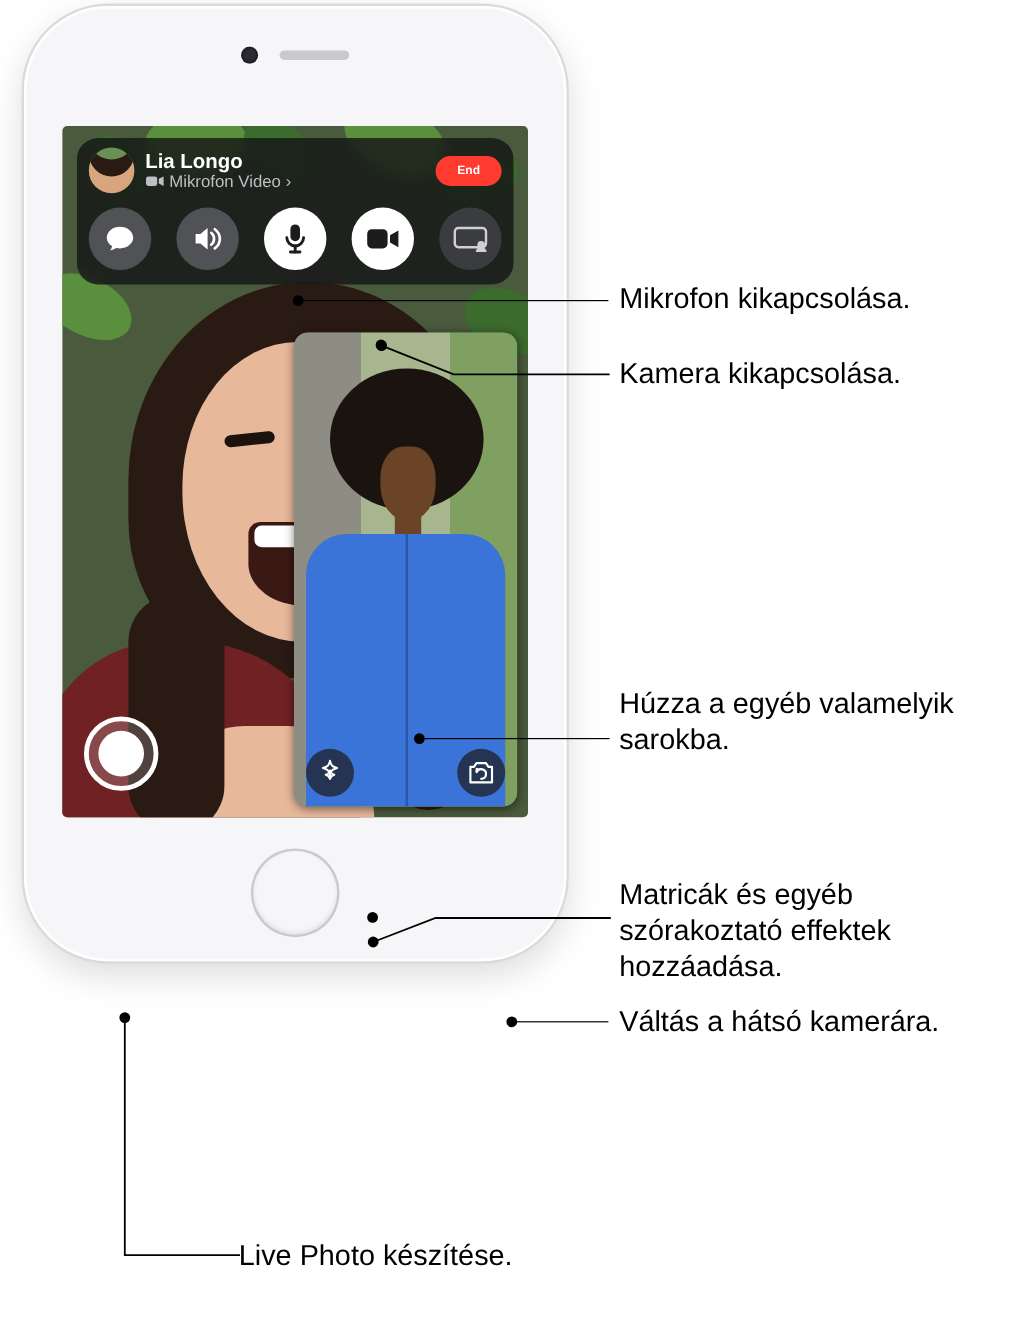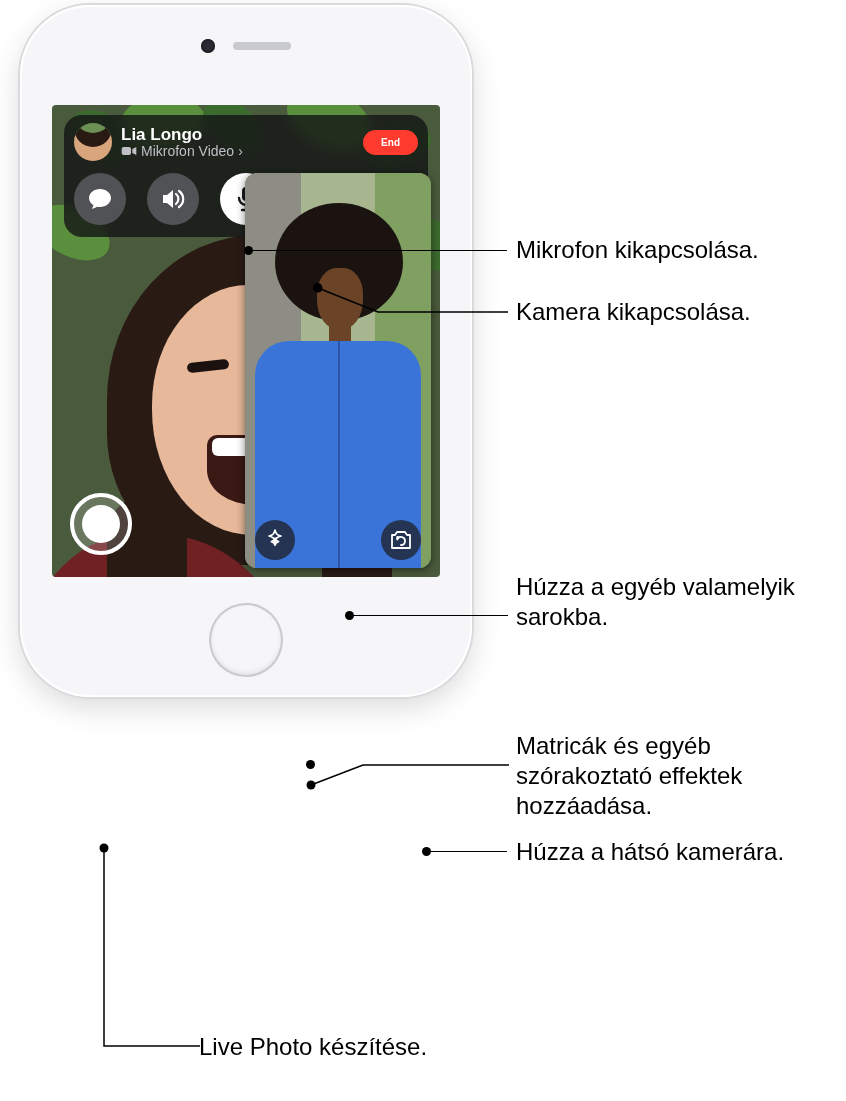--- a/index.html
+++ b/index.html
@@ -1,18 +1,18 @@
 <!DOCTYPE html>
 <html><head>
 <meta charset="utf-8">
 <style>
   html,body{margin:0;padding:0;background:#fff;font-family:-apple-system,Helvetica,Arial,sans-serif;}
   .stage{position:relative;width:846px;height:1101px;}
   
-  .phone{position:absolute;left:20px;top:5px;width:452px;height:692px;border-radius:70px;background:#f6f6f8;box-shadow:0 0 0 2px #d9d9de, 0 10px 30px rgba(0,0,0,.15), inset 0 0 1px 2px #ffffff;}
+  .phone{position:absolute;left:20px;top:5px;width:452px;height:796px;border-radius:70px;background:#f6f6f8;box-shadow:0 0 0 2px #d9d9de, 0 10px 30px rgba(0,0,0,.15), inset 0 0 1px 2px #ffffff;}
   .earpiece{position:absolute;top:34px;left:50%;transform:translateX(-50%);display:flex;align-items:center;gap:18px;}
   .cam-dot{width:14px;height:14px;border-radius:50%;background:#2b2b33;box-shadow:inset 0 0 3px #000;}
   .speaker{width:58px;height:8px;border-radius:5px;background:#c9c9d0;}
   .home{position:absolute;bottom:22px;left:50%;transform:translateX(-50%);width:70px;height:70px;border-radius:50%;background:#f6f6f8;box-shadow:0 0 0 2px #c9c9d0, inset 0 -2px 4px rgba(0,0,0,.08);}
   .screen{position:absolute;left:32px;right:32px;top:100px;bottom:120px;border-radius:4px;overflow:hidden;background:#4a5a3c;}
   
   .remote{position:absolute;inset:0;}
   .skin{background:#e7b89a;}
   .hair{background:#2a1a14;}
   .maroon{background:#6f2124;}
@@ -190,16 +190,16 @@
      <svg style="overflow:visible" width="120" height="220">
         <circle cx="0" cy="0" r="4.5" fill="#000"></circle>
         <path d="M0 0 V198 H96" stroke="#000" stroke-width="1.5" fill="none"></path>
       </svg>
   </div>
 
   <div class="callout" style="left:516px;top:235px">Mikrofon kikapcsolása.</div>
   <div class="callout" style="left:516px;top:297px">Kamera kikapcsolása.</div>
   <div class="callout" style="left:516px;top:572px;width:300px">Húzza a egyéb valamelyik sarokba.</div>
   <div class="callout" style="left:516px;top:731px;width:310px">Matricák és egyéb szórakoztató effektek hozzáadása.</div>
-  <div class="callout" style="left:516px;top:837px">Húzza a hátsó kamerára.</div>
+  <div class="callout" style="left:516px;top:837px">Váltás a hátsó kamerára.</div>
   <div class="callout" style="left:199px;top:1032px">Live Photo készítése.</div>
 
 </div>
 
 </body></html>

